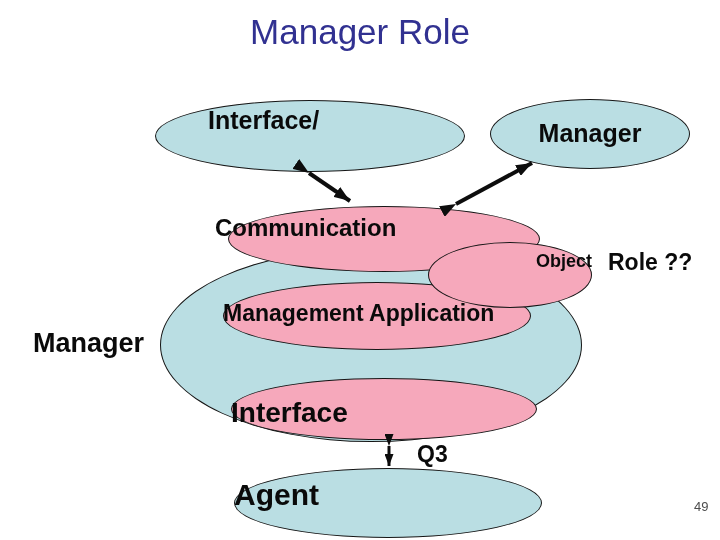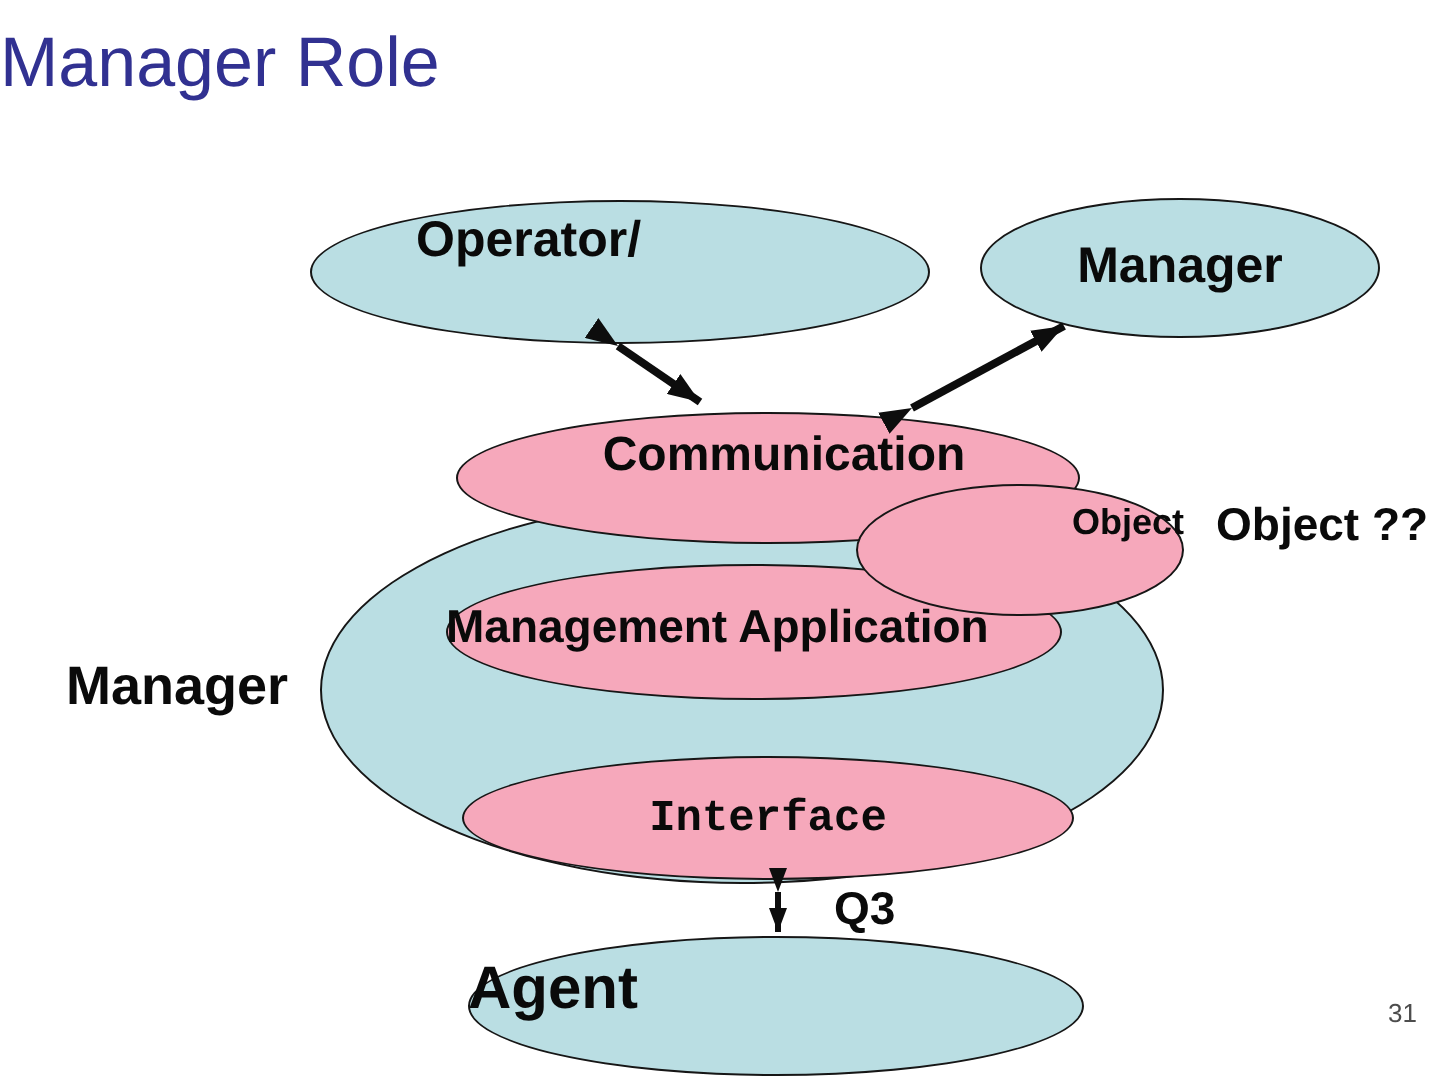--- a/index.html
+++ b/index.html
@@ -26,32 +26,32 @@
   #iface  { left:231px; top:378px; width:306px; height:62px;  z-index:5; }
   #opapp  { left:155px; top:100px; width:310px; height:72px;  z-index:5; }
   #mgrtop { left:490px; top:99px;  width:200px; height:70px;  z-index:5; }
   #agent  { left:234px; top:468px; width:308px; height:70px;  z-index:5; }
 
   .label {
     position:absolute; z-index:20;
     font-weight:bold; color:#0a0a0a;
     line-height:1; white-space:nowrap;
   }
-  #lbl-title   { left:0; top:14px; width:720px; text-align:left;
+  #lbl-title   { left:0; top:14px; width:720px; text-align:center;
                  font-size:35px; font-weight:400; color:#313191; }
   #lbl-opapp   { left:208px; top:105px; font-size:25px; line-height:30px; }
   #lbl-mgrtop  { left:490px; top:121px; width:200px; text-align:center; font-size:25px; }
-  #lbl-comm    { left:236px; top:216px; width:312px; text-align:center; font-size:24px; }
+  #lbl-comm    { left:215px; top:216px; width:312px; text-align:left; font-size:24px; }
   #lbl-objrep  { left:428px; top:250px; width:164px; text-align:right;
                  font-size:18px; line-height:22px; }
   #lbl-mgmt    { left:223px; top:302px; width:308px; 
                  font-size:23px; z-index:25; }
   #lbl-mgrleft { left:33px;  top:330px; font-size:27px; }
   #lbl-agentq  { left:608px; top:251px; font-size:23px; }
-  #lbl-iface   { left:231px; top:399px; width:306px; text-align:center; font-size:22px;font-family:Liberation Mono, monospace; }
+  #lbl-iface   { left:231px; top:399px; width:306px; text-align:left; font-size:28px; }
   #lbl-q3      { left:417px; top:443px; font-size:23px; font-weight:700; }
   #lbl-agent   { left:234px; top:480px; width:308px; text-align:left; font-size:30px; }
   #lbl-pagenum { left:694px; top:500px; font-size:13px; font-weight:400; color:#4d4d4d; }
 
   #connectors {
     position:absolute; left:0; top:0; width:720px; height:540px;
     z-index:30; pointer-events:none;
   }
 </style>
 </head>
@@ -64,36 +64,36 @@
   <div class="ellipse blue" id="blob"></div>
   <div class="ellipse pink" id="comm"></div>
   <div class="ellipse pink" id="mgmt"></div>
   <div class="ellipse pink" id="objrep"></div>
   <div class="ellipse pink" id="iface"></div>
   <div class="ellipse blue" id="opapp"></div>
   <div class="ellipse blue" id="mgrtop"></div>
   <div class="ellipse blue" id="agent"></div>
 
   <div class="label" id="lbl-opapp">
-    <span style="display:block">Operator/</span>
+    <span style="display:block">Interface/</span>
   </div>
   <div class="label" id="lbl-mgrtop">Manager</div>
   <div class="label" id="lbl-comm">Communication</div>
   <div class="label" id="lbl-objrep">
     <span style="display:block">Object</span>
   </div>
   <div class="label" id="lbl-mgmt">Management Application</div>
   <div class="label" id="lbl-iface">Interface</div>
   <div class="label" id="lbl-agent">Agent</div>
 
   <div class="label" id="lbl-mgrleft">Manager</div>
-  <div class="label" id="lbl-agentq">Object ??</div>
+  <div class="label" id="lbl-agentq">Role ??</div>
   <div class="label" id="lbl-q3">Q3</div>
 
-  <div class="label" id="lbl-pagenum">31</div>
+  <div class="label" id="lbl-pagenum">49</div>
 
   <svg id="connectors" viewBox="0 0 720 540" xmlns="http://www.w3.org/2000/svg">
     <defs>
       <marker id="head" viewBox="0 0 4 3" markerWidth="4" markerHeight="3" refX="4" refY="1.5" orient="auto">
         <path d="M0,0 L4,1.5 L0,3 Z" fill="#0d0d0d"></path>
       </marker>
     </defs>
     <line x1="309" y1="173" x2="350" y2="201" stroke="#0d0d0d" stroke-width="4" marker-start="url(#head)" marker-end="url(#head)"></line>
     <line x1="456" y1="204" x2="532" y2="163" stroke="#0d0d0d" stroke-width="4" marker-start="url(#head)" marker-end="url(#head)"></line>
     <line x1="389" y1="446" x2="389" y2="466" stroke="#0d0d0d" stroke-width="3" marker-start="url(#head)" marker-end="url(#head)"></line>

